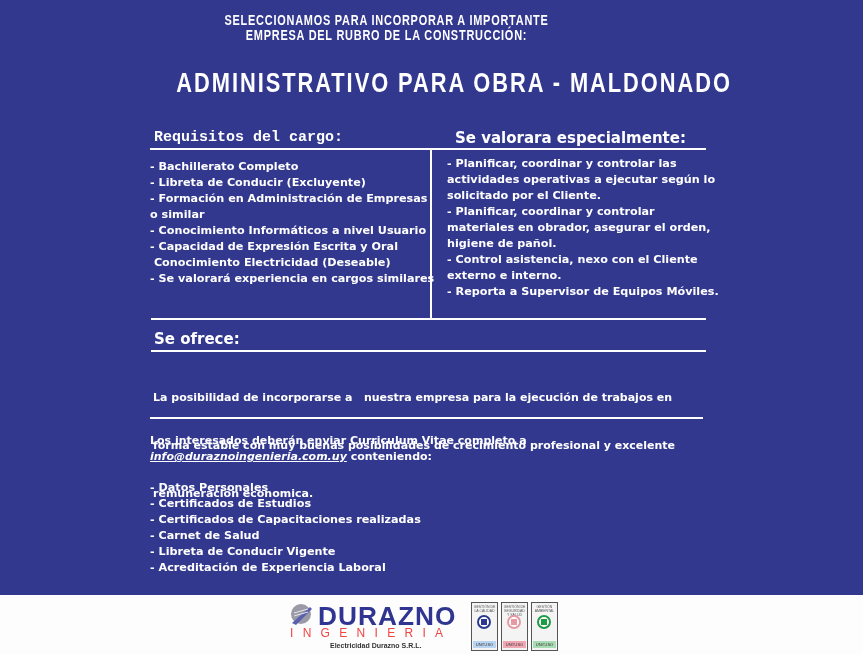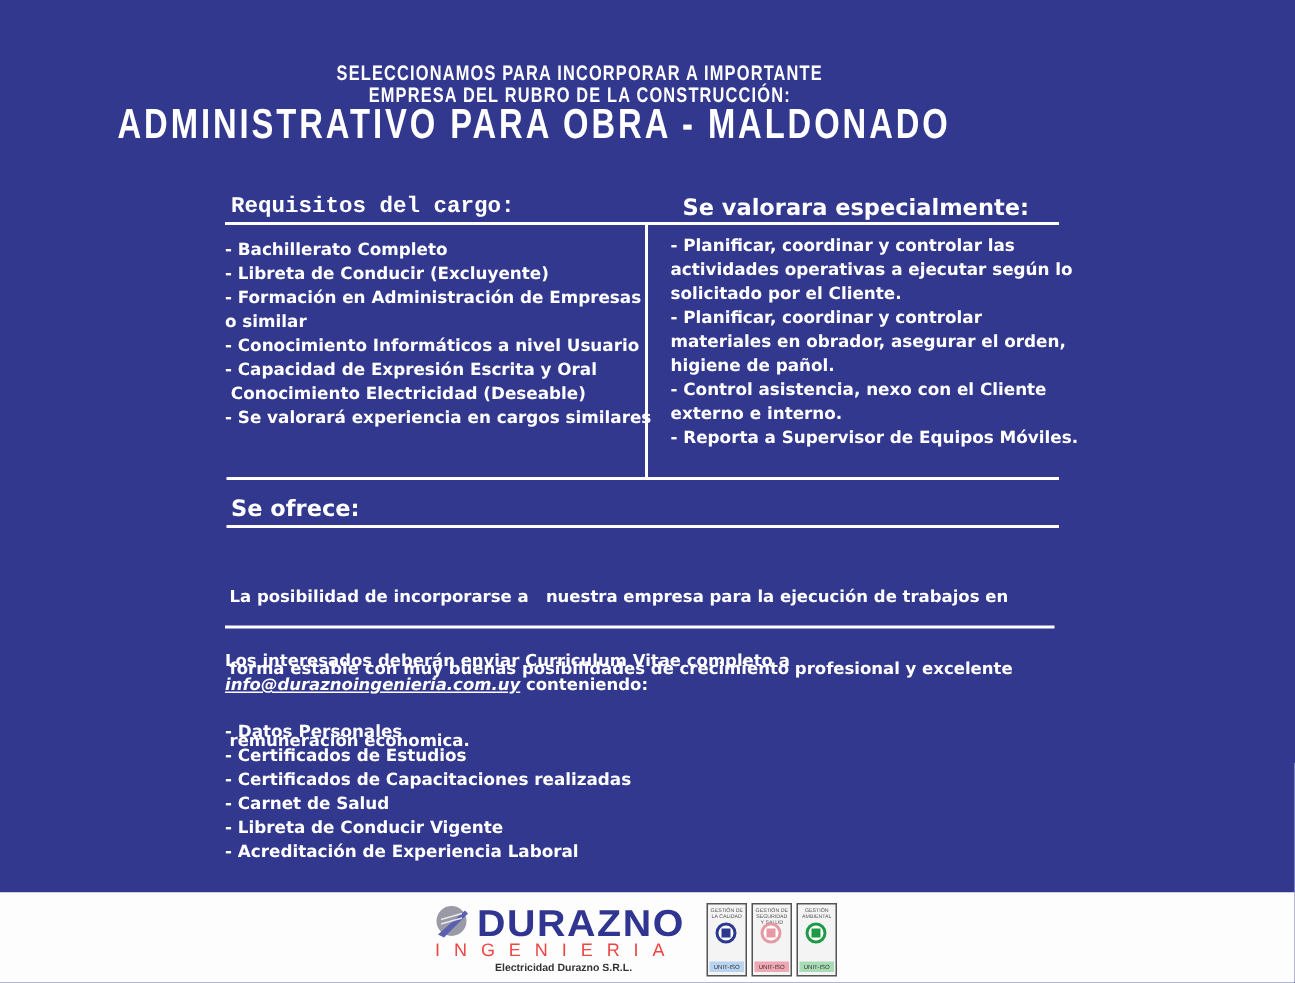--- a/index.html
+++ b/index.html
@@ -8,25 +8,25 @@
     background: #fdfdfd;
     font-family: "DejaVu Sans", sans-serif;
   }
   .poster {
     position: absolute; left: 0; top: 0; width: 863px; height: 595px;
     background: #33388f; color: #ffffff;
   }
   .cond { font-family: "Liberation Sans", sans-serif; font-weight: bold; letter-spacing: 1px; transform-origin: center; }
   .intro {
     position: absolute; left: 0; width: 773px; text-align: center;
-    font-size: 14px; line-height: 15px; margin-top: 28px;
+    font-size: 14px; line-height: 15px;
   }
   .intro .ln { display: block; transform: scaleX(0.78); }
   .title {
-    position: absolute; left: 0; top: 67px; width: 810px; text-align: left;
+    position: absolute; left: 0; top: 67px; width: 810px; text-align: right;
     font-size: 28px; letter-spacing: 2.5px;
   }
   .title span { display: inline-block; transform: scaleX(0.78); }
   .hline { position: absolute; height: 2px; background: #ffffff; }
   .vline { position: absolute; width: 2px; background: #ffffff; }
   .sect-head {
     position: absolute; font-weight: bold; font-size: 15px;
     font-family: "DejaVu Sans", sans-serif;
   }
   .list {

